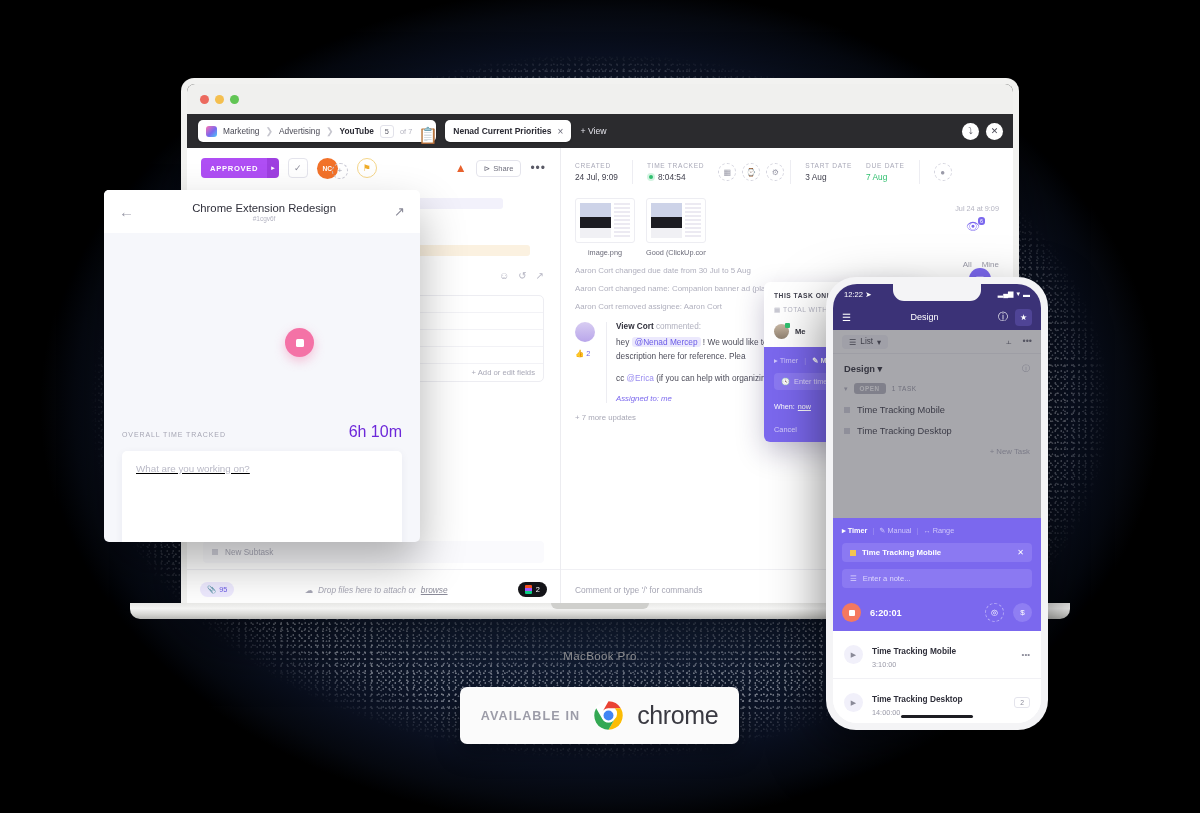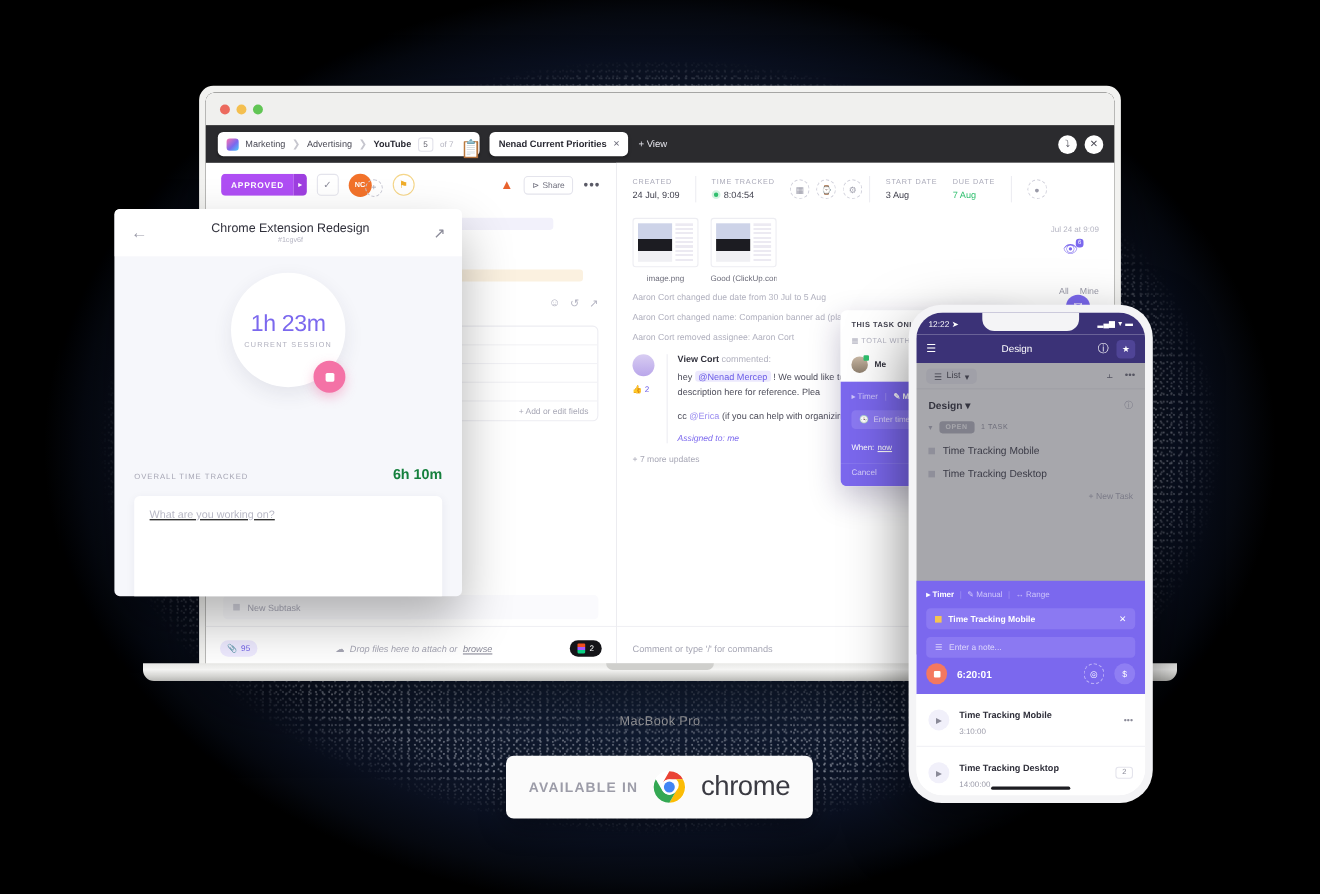--- a/index.html
+++ b/index.html
@@ -191,21 +191,21 @@
   #timer-lbl { font-size: 6.6px; color: #b0b0be; letter-spacing: 1.1px; margin-top: 3px; }
   #stop-btn {
     position: absolute; left: 50%; margin-left: 23px; top: 95px;
     width: 29px; height: 29px; border-radius: 50%; background: #f472a6;
     display: flex; align-items: center; justify-content: center;
     box-shadow: 0 4px 11px rgba(244,114,166,.42);
   }
   #stop-sq { width: 8px; height: 8px; border-radius: 1.5px; background: #fff; }
   #overall-row { position: absolute; left: 18px; right: 18px; top: 190px; display: flex; justify-content: space-between; align-items: baseline; }
   #overall-lbl { font-size: 7px; color: #a6a6b4; letter-spacing: .9px; }
-  #overall-val { font-size: 13px; color: #15803d; font-weight: bold; }
+  #overall-val { font-size: 16px; color: #6d28d9; }
   #note-box { position: absolute; left: 18px; right: 18px; top: 218px; height: 119px; background: #fff; border-radius: 5px; box-shadow: 0 2px 9px rgba(40,40,80,.06); padding: 12px 14px; text-decoration: underline; }
   #note-ph { font-size: 9.8px; color: #b9b9c6; }
   #post-btn { position: absolute; right: 14px; bottom: 10px; font-size: 10px; color: #6b5ce7; font-weight: bold; letter-spacing: .4px; }
 
   
   #phone {
     position: absolute; left: 826px; top: 277px; width: 222px; height: 453px;
     background: #f4f4f6; border-radius: 30px; padding: 7px;
     box-shadow: 0 24px 55px rgba(0,0,0,.52);
     z-index: 30;
@@ -235,21 +235,21 @@
   #ph-dim { position: absolute; left: 0; right: 0; top: 46px; bottom: 128px; background: rgba(60,60,70,.45); }
   #ph-tt { position: absolute; left: 0; right: 0; bottom: 92px; background: #7b68ee; padding: 8px 9px 9px 9px; }
   #ph-tt-tabs { display: flex; align-items: center; gap: 5px; font-size: 7.3px; color: #cfc6fb; }
   #ph-tt-tabs .on { color: #fff; font-weight: bold; }
   #ph-tt-tabs .bar { color: #a193f2; }
   #ph-sel { margin-top: 8px; background: #8b79f2; border-radius: 4px; height: 19px; display: flex; align-items: center; gap: 6px; padding: 0 8px; }
   #ph-sel .sq { width: 6px; height: 6px; background: #f5c451; }
   #ph-sel .nm { flex: 1; font-size: 7.8px; color: #fff; font-weight: bold; }
   #ph-sel .x { font-size: 8px; color: #fff; }
   #ph-note { margin-top: 7px; background: #8b79f2; border-radius: 4px; height: 19px; display: flex; align-items: center; gap: 6px; padding: 0 8px; font-size: 7.6px; color: #ded7fd; }
-  #ph-run { display: flex; align-items: center; gap: 9px; margin-top: 5px; }
+  #ph-run { display: flex; align-items: center; gap: 9px; margin-top: 15px; }
   #ph-stop { width: 19px; height: 19px; border-radius: 50%; background: #f4785f; display: flex; align-items: center; justify-content: center; }
   #ph-stop .sq { width: 6px; height: 6px; background: #fff; border-radius: 1px; }
   #ph-elapsed { flex: 1; font-size: 9.2px; color: #fff; font-weight: bold; }
   .ph-ic { width: 19px; height: 19px; border-radius: 50%; background: #8f7ef3; color: #fff; font-size: 8px; display: flex; align-items: center; justify-content: center; }
   .ph-ic.dash { background: transparent; border: 1px dashed #b7abf7; }
   #ph-entries { position: absolute; left: 0; right: 0; bottom: 0; height: 92px; background: #fff; }
   .entry { display: flex; align-items: center; gap: 9px; padding: 9px 11px; border-bottom: 1px solid #f1f1f5; }
   .entry .play { width: 19px; height: 19px; border-radius: 50%; background: #f1f0fa; color: #8a8a98; font-size: 7px; display: flex; align-items: center; justify-content: center; }
   .entry .txt { flex: 1; }
   .entry .t1 { font-size: 8.3px; color: #2f2f3a; font-weight: bold; }
@@ -522,24 +522,20 @@
 <div id="ext">
   <div id="ext-head">
     <span id="ext-back">←</span>
     <div id="ext-title-wrap">
       <div id="ext-title">Chrome Extension Redesign</div>
       <div id="ext-sub">#1cgv6f</div>
     </div>
     <span id="ext-open">↗</span>
   </div>
   <div id="ext-body">
-    <div id="timer-circle">
-      <div id="timer-val">1h 23m</div>
-      <div id="timer-lbl">CURRENT SESSION</div>
-    </div>
     <div id="stop-btn">
       <span id="stop-sq"></span>
     </div>
     <div id="overall-row">
       <span id="overall-lbl">OVERALL TIME TRACKED</span>
       <span id="overall-val">6h 10m</span>
     </div>
     <div id="note-box">
       <div id="note-ph">What are you working on?</div>
       <div id="post-btn">POST</div>

